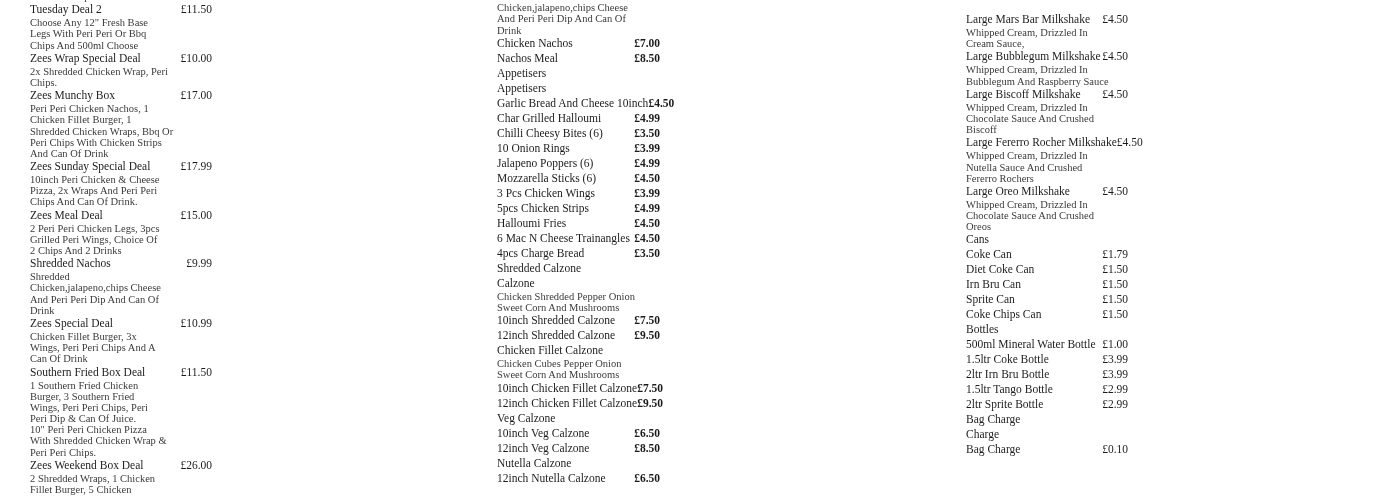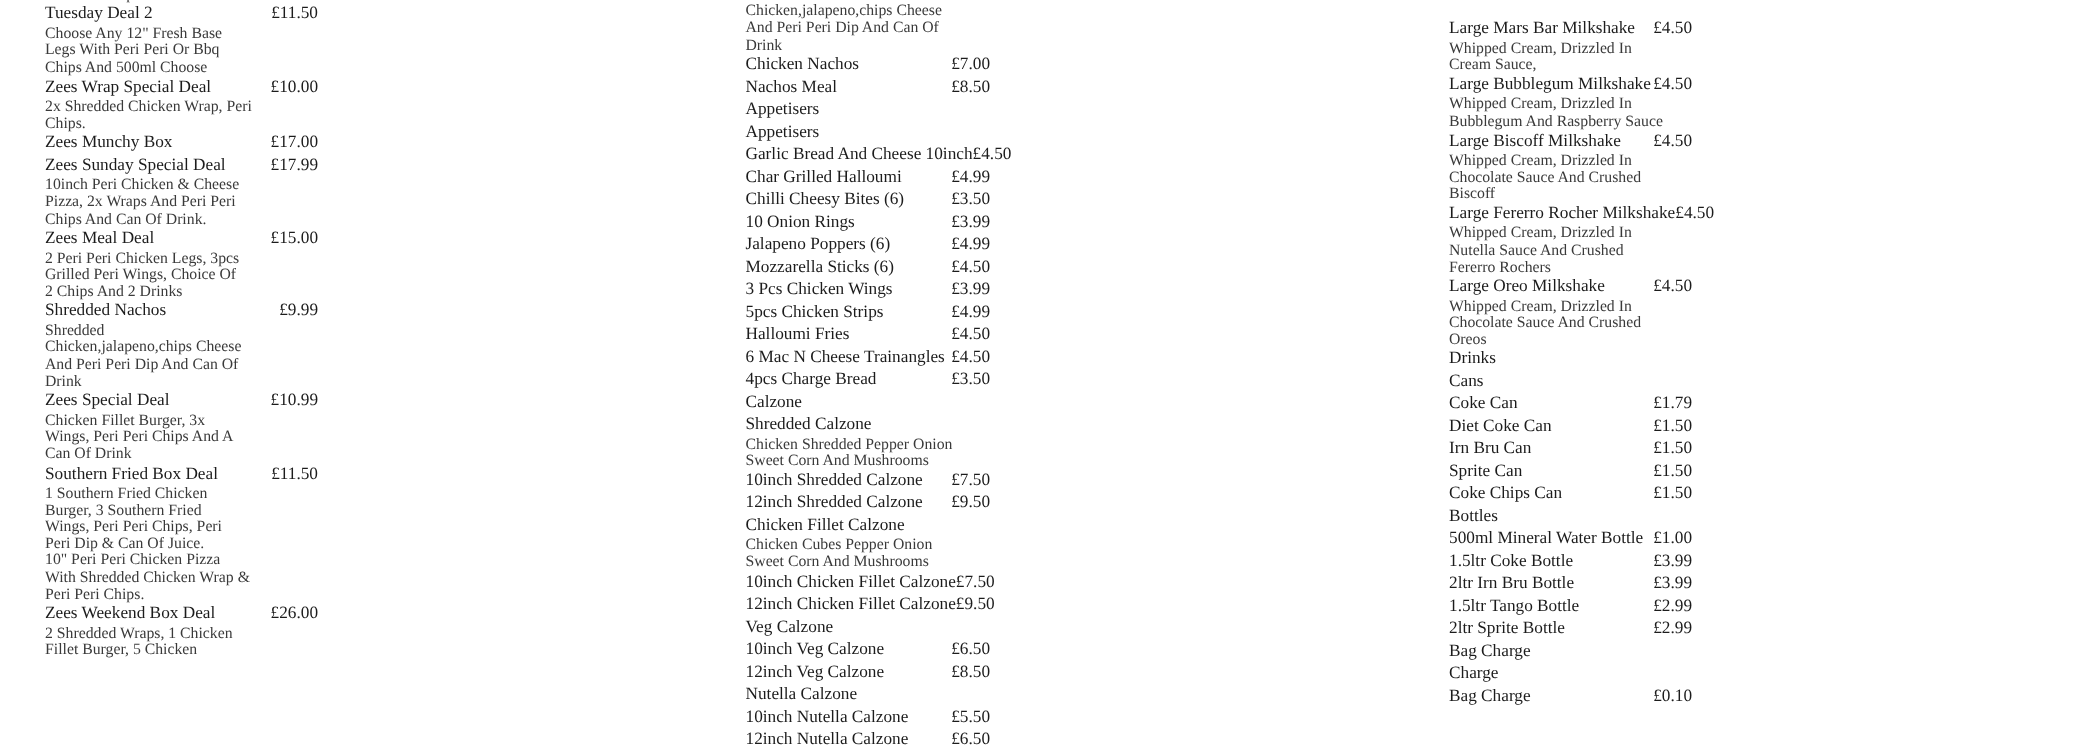--- a/index.html
+++ b/index.html
@@ -54,21 +54,21 @@
     color: #1c1c1c;
   }
   .item-price {
     flex: 0 0 auto;
     font-size: 11.5px;
     color: #1c1c1c;
     text-align: center;
   }
   
   .col-1 .item-price { margin-left: auto; margin-right: 268px; }
-  .col-2 .item-price { margin-left: auto; margin-right: 295px; }
+  .col-2 .item-price { margin-left: auto; margin-right: 295px; font-weight: bold; }
   .col-3 .item-price { margin-left: auto; margin-right: 272px; }
 
   
   .section-row {
     height: 15px;
     line-height: 15px;
     font-size: 11.5px;
     color: #1c1c1c;
     white-space: nowrap;
   }
@@ -114,20 +114,27 @@
           <span class="item-price">£10.00</span>
         </div>
         <div class="desc">
           <span class="desc-line">2x Shredded Chicken Wrap, Peri</span>
           <span class="desc-line">Chips.</span>
         </div>
         <div class="item-row">
           <span class="item-name">Zees Munchy Box</span>
           <span class="item-price">£17.00</span>
         </div>
+        <div class="desc">
+          <span class="desc-line">Peri Peri Chicken Nachos, 1</span>
+          <span class="desc-line">Chicken Fillet Burger, 1</span>
+          <span class="desc-line">Shredded Chicken Wraps, Bbq Or</span>
+          <span class="desc-line">Peri Chips With Chicken Strips</span>
+          <span class="desc-line">And Can Of Drink</span>
+        </div>
         <div class="item-row">
           <span class="item-name">Zees Sunday Special Deal</span>
           <span class="item-price">£17.99</span>
         </div>
         <div class="desc">
           <span class="desc-line">10inch Peri Chicken &amp; Cheese</span>
           <span class="desc-line">Pizza, 2x Wraps And Peri Peri</span>
           <span class="desc-line">Chips And Can Of Drink.</span>
         </div>
         <div class="item-row">
@@ -236,22 +243,22 @@
           <span class="item-price">£4.50</span>
         </div>
         <div class="item-row">
           <span class="item-name">6 Mac N Cheese Trainangles</span>
           <span class="item-price">£4.50</span>
         </div>
         <div class="item-row">
           <span class="item-name">4pcs Charge Bread</span>
           <span class="item-price">£3.50</span>
         </div>
+        <div class="section-row">Shredded Calzone</div>
         <div class="section-row">Calzone</div>
-        <div class="section-row">Shredded Calzone</div>
         <div class="desc">
           <span class="desc-line">Chicken Shredded Pepper Onion</span>
           <span class="desc-line">Sweet Corn And Mushrooms</span>
         </div>
         <div class="item-row">
           <span class="item-name">10inch Shredded Calzone</span>
           <span class="item-price">£7.50</span>
         </div>
         <div class="item-row">
           <span class="item-name">12inch Shredded Calzone</span>
@@ -274,24 +281,20 @@
         <div class="item-row">
           <span class="item-name">10inch Veg Calzone</span>
           <span class="item-price">£6.50</span>
         </div>
         <div class="item-row">
           <span class="item-name">12inch Veg Calzone</span>
           <span class="item-price">£8.50</span>
         </div>
         <div class="section-row">Nutella Calzone</div>
         <div class="item-row">
-          <span class="item-name">10inch Nutella Calzone</span>
-          <span class="item-price">£5.50</span>
-        </div>
-        <div class="item-row">
           <span class="item-name">12inch Nutella Calzone</span>
           <span class="item-price">£6.50</span>
         </div>
       </div>
     <div class="menu-column col-3">
         <div class="item-row">
           <span class="item-name">Large Mars Bar Milkshake</span>
           <span class="item-price">£4.50</span>
         </div>
         <div class="desc">
@@ -326,21 +329,20 @@
         </div>
         <div class="item-row">
           <span class="item-name">Large Oreo Milkshake</span>
           <span class="item-price">£4.50</span>
         </div>
         <div class="desc">
           <span class="desc-line">Whipped Cream, Drizzled In</span>
           <span class="desc-line">Chocolate Sauce And Crushed</span>
           <span class="desc-line">Oreos</span>
         </div>
-        <div class="section-row">Drinks</div>
         <div class="section-row">Cans</div>
         <div class="item-row">
           <span class="item-name">Coke Can</span>
           <span class="item-price">£1.79</span>
         </div>
         <div class="item-row">
           <span class="item-name">Diet Coke Can</span>
           <span class="item-price">£1.50</span>
         </div>
         <div class="item-row">

